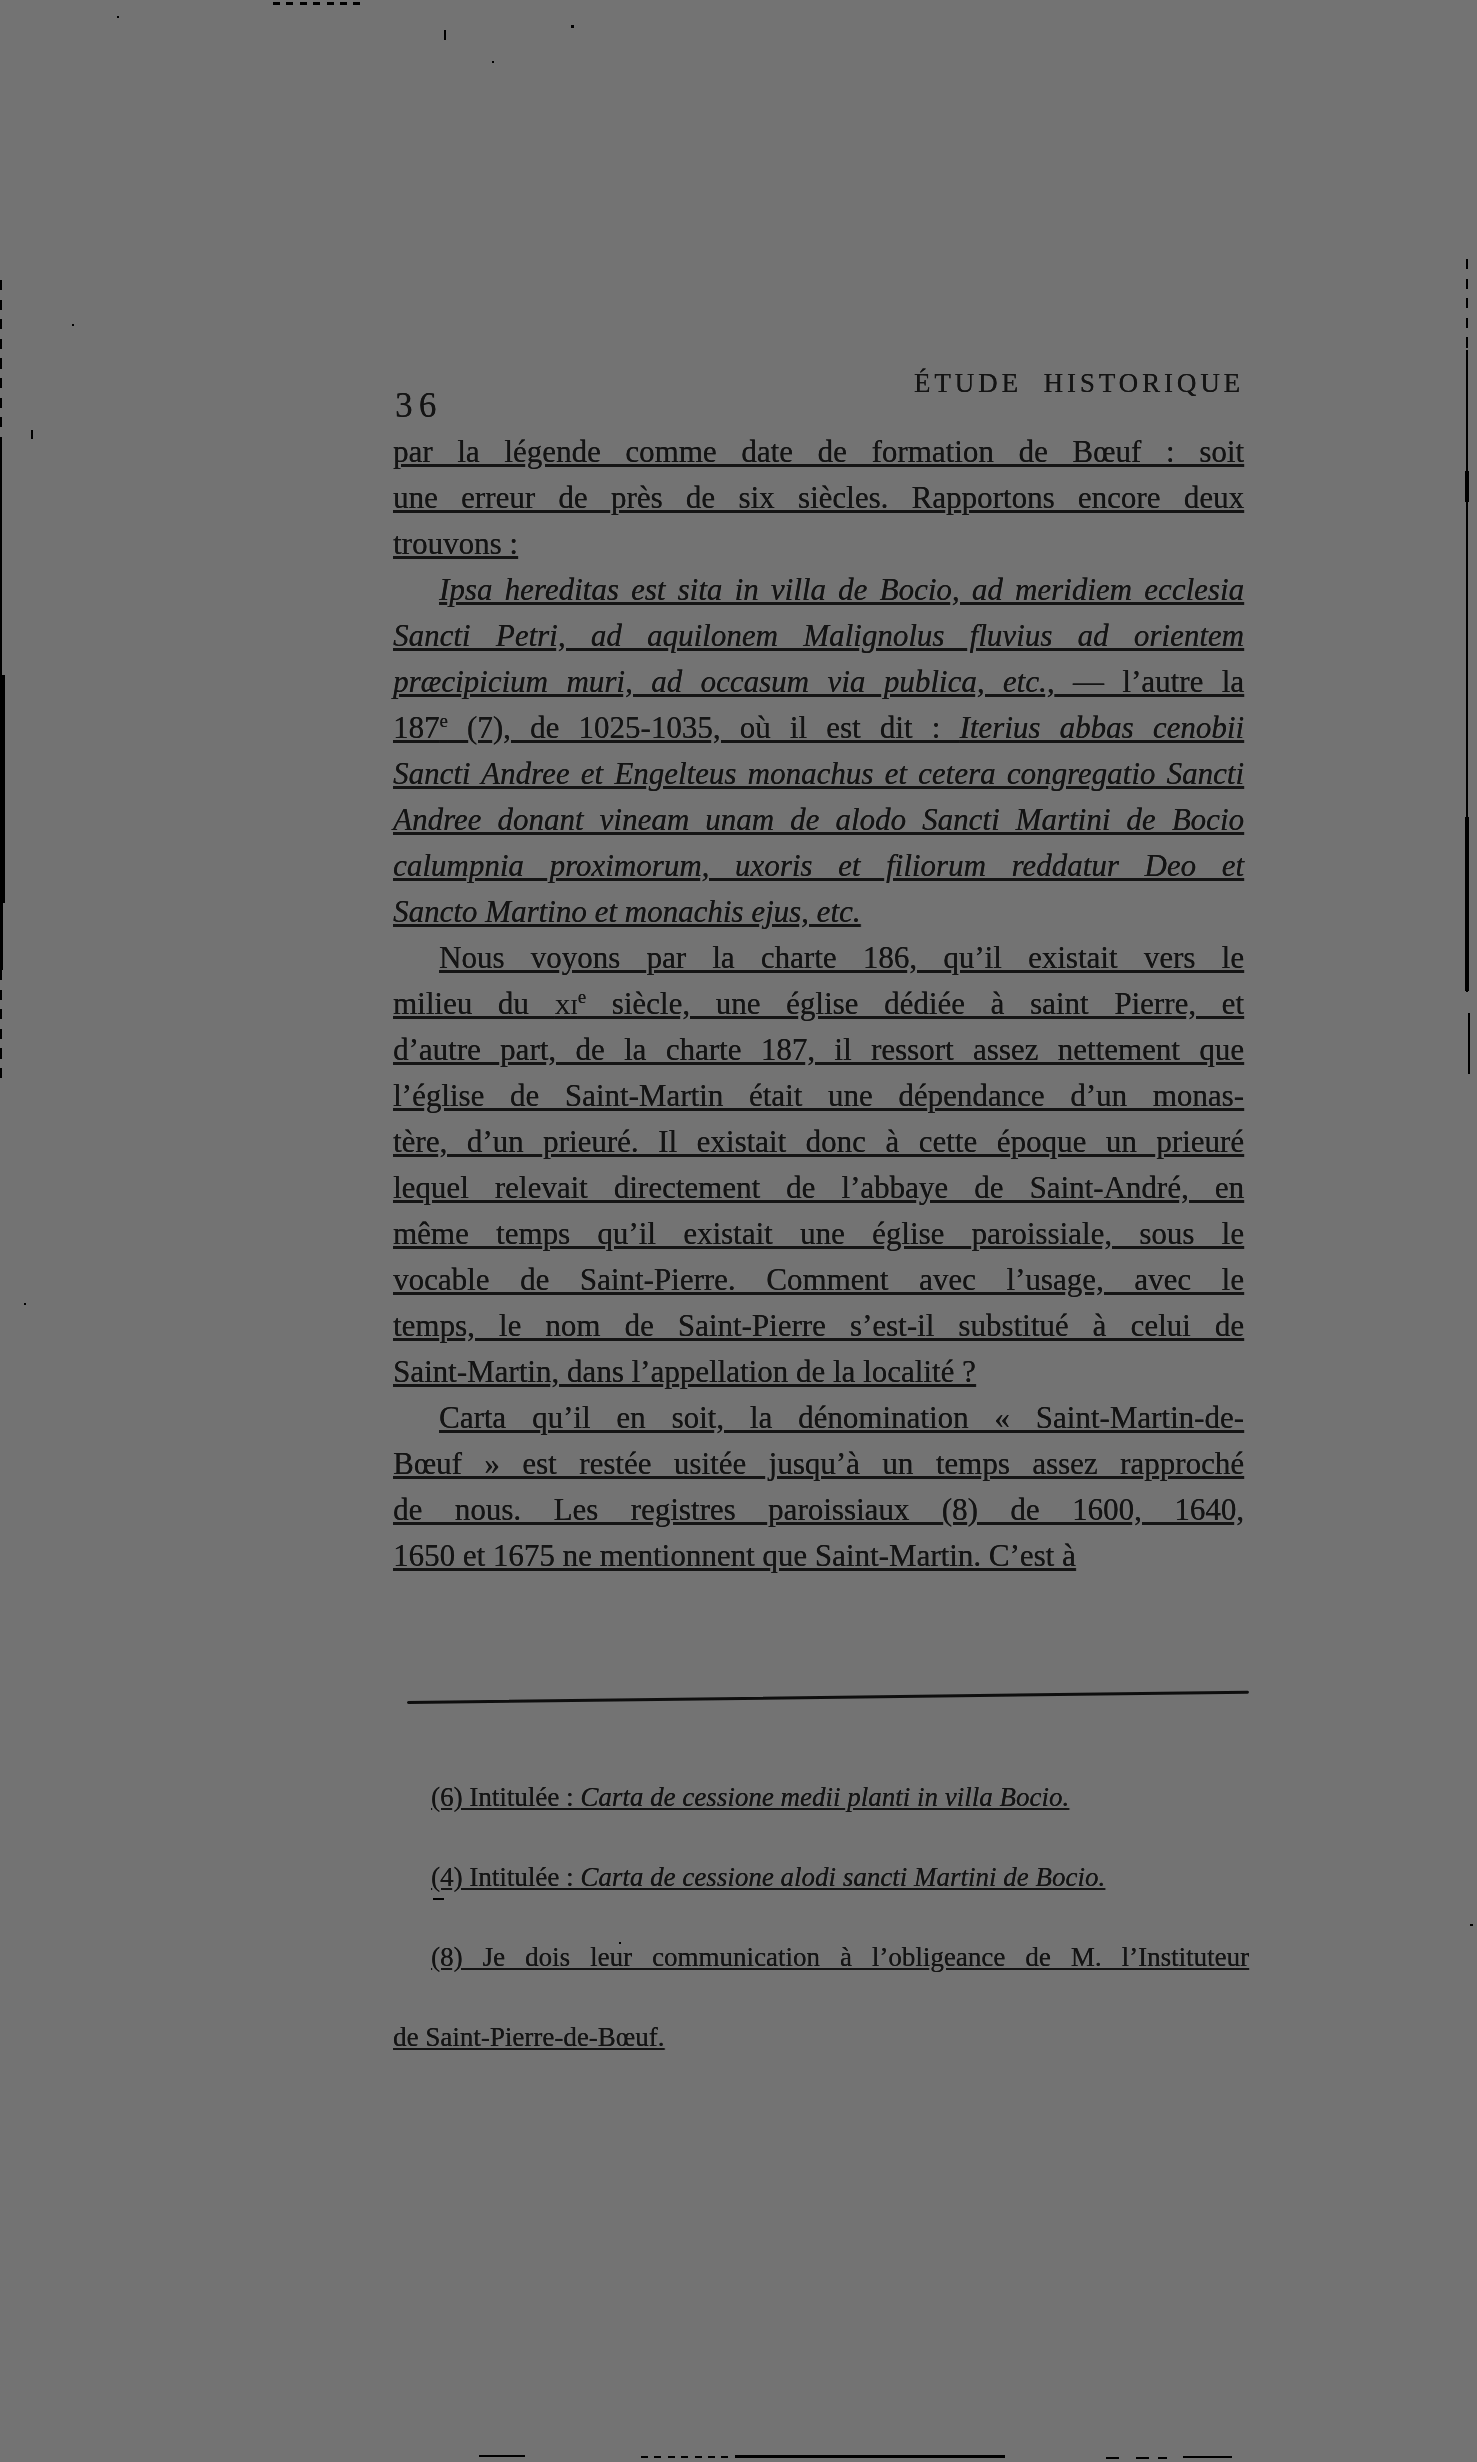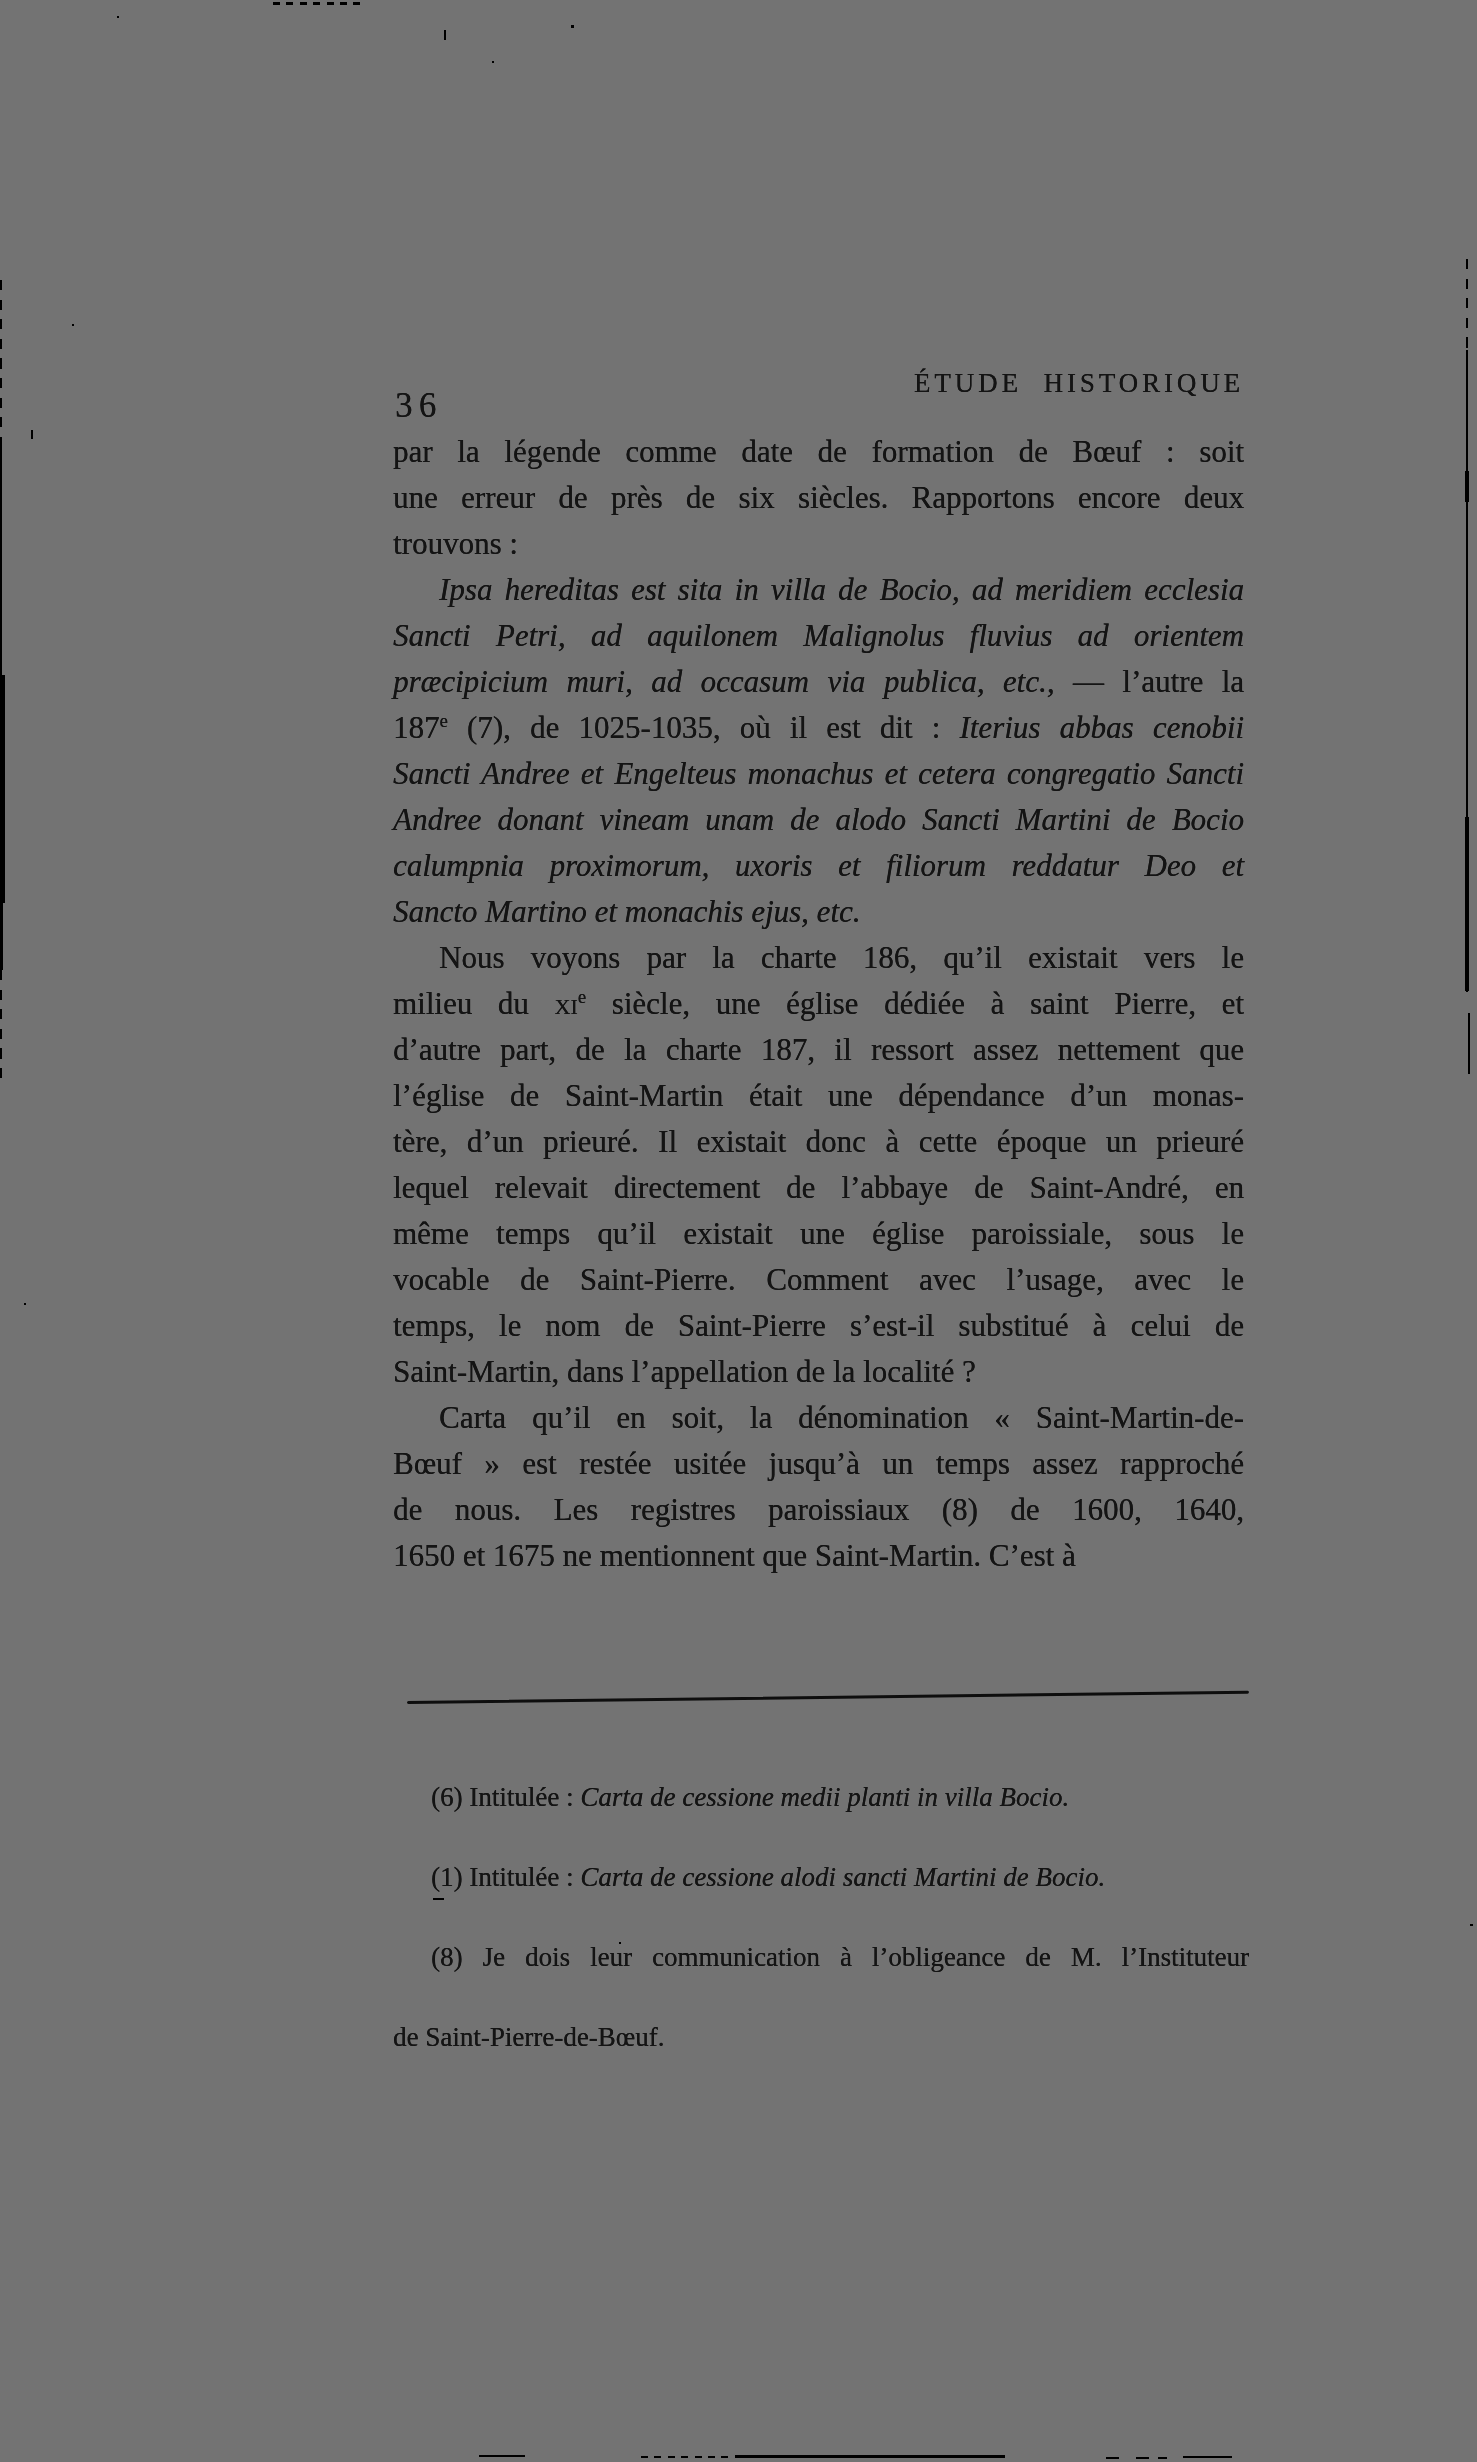--- a/index.html
+++ b/index.html
@@ -20,21 +20,21 @@
     position:absolute; left:393px; top:368px; width:851px;
     text-align:right; font-size:27px; letter-spacing:3.9px; word-spacing:11px;
   }
   .bodytext {
     position:absolute; left:393px; top:429px; width:851px;
     font-size:31px;
   }
   .line {
     line-height:46px; height:46px;
     white-space:nowrap;
-    text-align:justify; text-align-last:left;
+    text-align:justify; text-align-last:left;text-decoration:underline;
   }
   .line.j { text-align-last:justify; }
   .bodytext .line.ind { text-indent:46px; }
   .it { font-style:italic; }
   .sc { font-variant:small-caps; }
   sup { font-size:60%; vertical-align:super; line-height:0; }
   .footsep {
     position:absolute; left:407px; top:1701px; width:842px; height:3.1px;
     background:#0e0e0e; border-radius:1.6px;
     transform:rotate(-0.7deg); transform-origin:left center;
@@ -91,21 +91,21 @@
         <div class="line j"><span>Bœuf » est restée usitée jusqu’à un temps assez rapproché</span></div>
         <div class="line j"><span>de nous. Les registres paroissiaux (8) de 1600, 1640,</span></div>
         <div class="line"><span>1650 et 1675 ne mentionnent que Saint-Martin. C’est à</span></div>
       </div>
     </div>
 
   <div class="footsep"></div>
 
   <div class="footnotes" id="footnotes">
       <div class="line ind"><span>(6) Intitulée : </span><span class="it">Carta de cessione medii planti in villa Bocio.</span></div>
-      <div class="line ind"><span>(1) Intitulée : </span><span class="it">Carta de cessione alodi sancti Martini de Bocio.</span></div>
+      <div class="line ind"><span>(4) Intitulée : </span><span class="it">Carta de cessione alodi sancti Martini de Bocio.</span></div>
       <div class="line j ind"><span>(8) Je dois leur communication à l’obligeance de M. l’Instituteur</span></div>
       <div class="line"><span>de Saint-Pierre-de-Bœuf.</span></div>
     </div>
 
   <div class="art dash-h" style="left:273px;top:2.4px;width:88px;height:2.4px;"></div>
   <div class="art" style="left:117px;top:15.7px;width:2.4px;height:2.4px;"></div>
   <div class="art" style="left:444px;top:30px;width:2.4px;height:10.2px;"></div>
   <div class="art" style="left:571px;top:25px;width:3.1px;height:3.1px;"></div>
   <div class="art" style="left:492px;top:61px;width:2.4px;height:2.4px;"></div>
   <div class="art" style="left:72px;top:324px;width:2.4px;height:2.4px;"></div>

